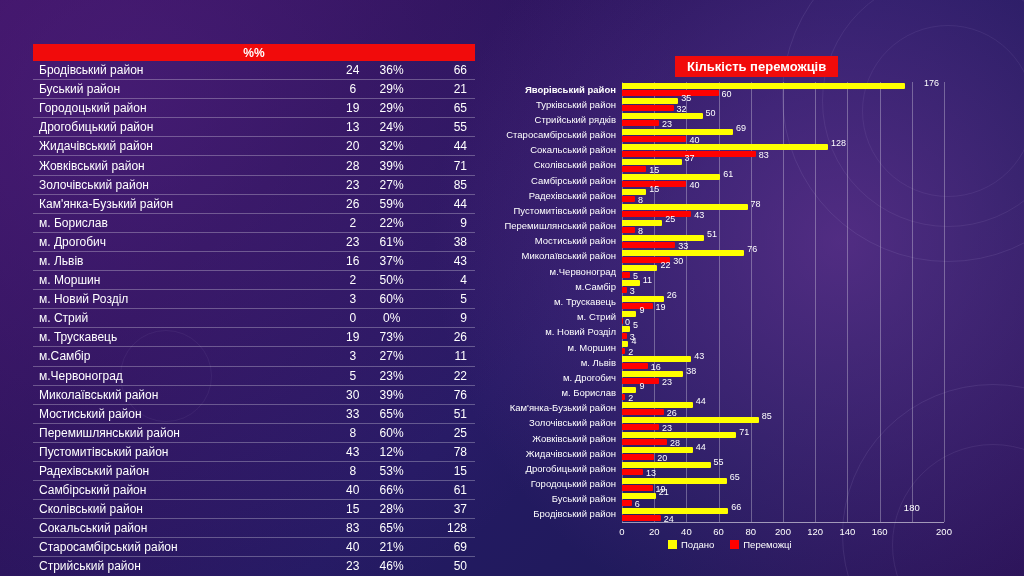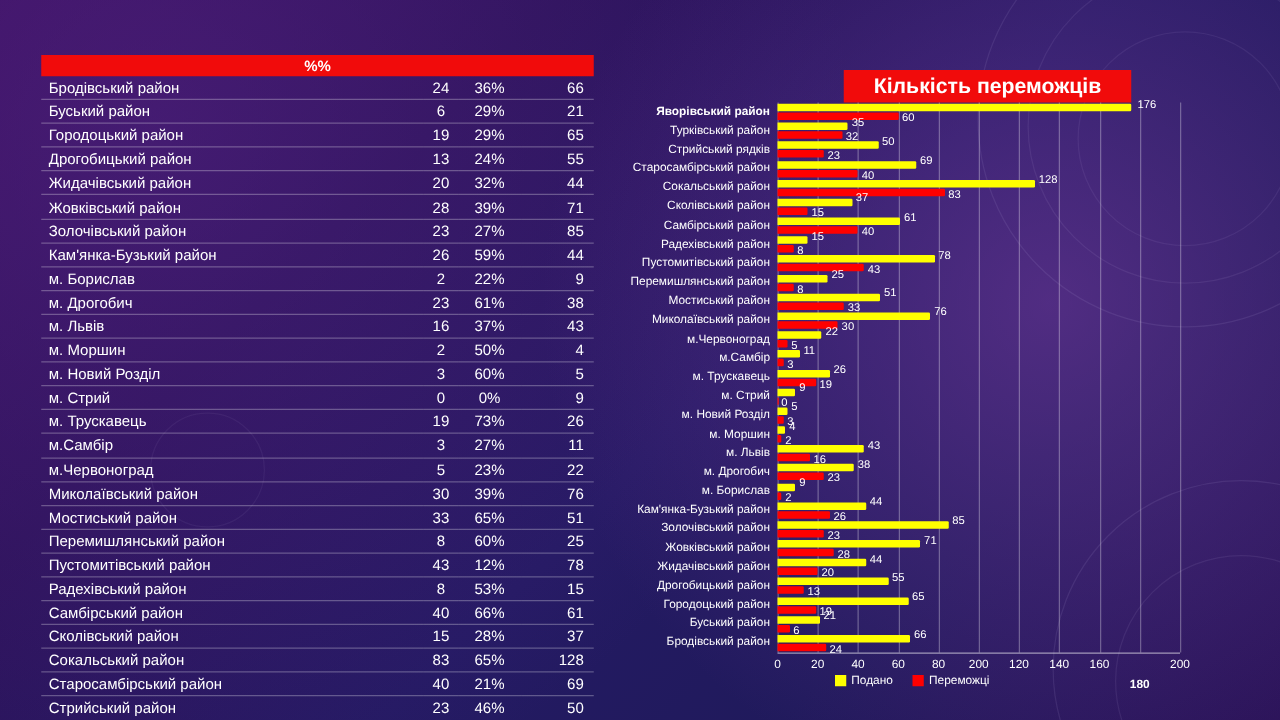--- a/index.html
+++ b/index.html
@@ -35,21 +35,21 @@
   tbody td.c1{text-align:left;padding-left:6px;}
   tbody td.c2{text-align:center;}
   tbody td.c3{text-align:center;}
   tbody td.c4{text-align:right;padding-right:8px;}
   tbody tr{border-bottom:1px solid rgba(255,255,255,0.28);}
 
   
   .chart-area{position:absolute;left:500px;top:44px;width:512px;height:510px;}
   .chart-title{
     position:absolute;left:175px;top:12px;background:#f10b0b;color:#fff;
-    font-size:17px;font-weight:bold;padding:3px 24px;white-space:nowrap;
+    font-size:13px;font-weight:bold;padding:3px 12px;white-space:nowrap;
   }
   .plot{position:absolute;left:122px;top:38px;width:322px;height:440px;}
   .grid-line{position:absolute;top:0;bottom:0;width:1px;background:rgba(255,255,255,0.30);}
   .cat{position:absolute;right:calc(100% + 6px);color:#fff;font-size:9.5px;white-space:nowrap;text-align:right;}
   .bar{position:absolute;left:0;border-radius:0 1px 1px 0;}
   .bar-yellow{background:#ffff00;height:6px;}
   .bar-red{background:#ff0000;height:6px;}
   .blabel{position:absolute;color:#ffffff;font-size:9px;white-space:nowrap;}
   .axis{position:absolute;left:0;right:0;height:1px;background:rgba(255,255,255,0.55);}
   .xtick{position:absolute;color:#fff;font-size:9.5px;transform:translateX(-50%);}
@@ -256,27 +256,27 @@
       <div class="xtick" style="left: 128.8px; top: 444px;">80</div>
       <div class="grid-line" style="left: 161px;"></div>
       <div class="xtick" style="left: 161px; top: 444px;">200</div>
       <div class="grid-line" style="left: 193.2px;"></div>
       <div class="xtick" style="left: 193.2px; top: 444px;">120</div>
       <div class="grid-line" style="left: 225.4px;"></div>
       <div class="xtick" style="left: 225.4px; top: 444px;">140</div>
       <div class="grid-line" style="left: 257.6px;"></div>
       <div class="xtick" style="left: 257.6px; top: 444px;">160</div>
       <div class="grid-line" style="left: 289.8px;"></div>
-      <div class="xtick" style="left: 289.8px; top: 460px; font-weight: bold;">180</div>
+      <div class="xtick" style="left: 289.8px; top: 420px;">180</div>
       <div class="grid-line" style="left: 322px;"></div>
       <div class="xtick" style="left: 322px; top: 444px;">200</div>
       <div class="axis" style="top: 440px;"></div>
       <div class="cat" style="top: 1.58621px; font-weight: bold;">Яворівський район</div>
       <div class="bar bar-yellow" style="top: 1.08621px; width: 283.36px;"></div>
-      <div class="blabel" style="left: 288px; top: -4.41379px; text-align: center;">176</div>
+      <div class="blabel" style="left: 302px; top: -4.41379px; text-align: center;">176</div>
       <div class="bar bar-red" style="top: 8.08621px; width: 96.6px;"></div>
       <div class="blabel" style="left: 99.6px; top: 7.08621px;">60</div>
       <div class="cat" style="top: 16.7586px;">Турківський район</div>
       <div class="bar bar-yellow" style="top: 16.2586px; width: 56.35px;"></div>
       <div class="blabel" style="left: 59.35px; top: 10.7586px;">35</div>
       <div class="bar bar-red" style="top: 23.2586px; width: 51.52px;"></div>
       <div class="blabel" style="left: 54.52px; top: 22.2586px;">32</div>
       <div class="cat" style="top: 31.931px;">Стрийський рядків</div>
       <div class="bar bar-yellow" style="top: 31.431px; width: 80.5px;"></div>
       <div class="blabel" style="left: 83.5px; top: 25.931px;">50</div>

